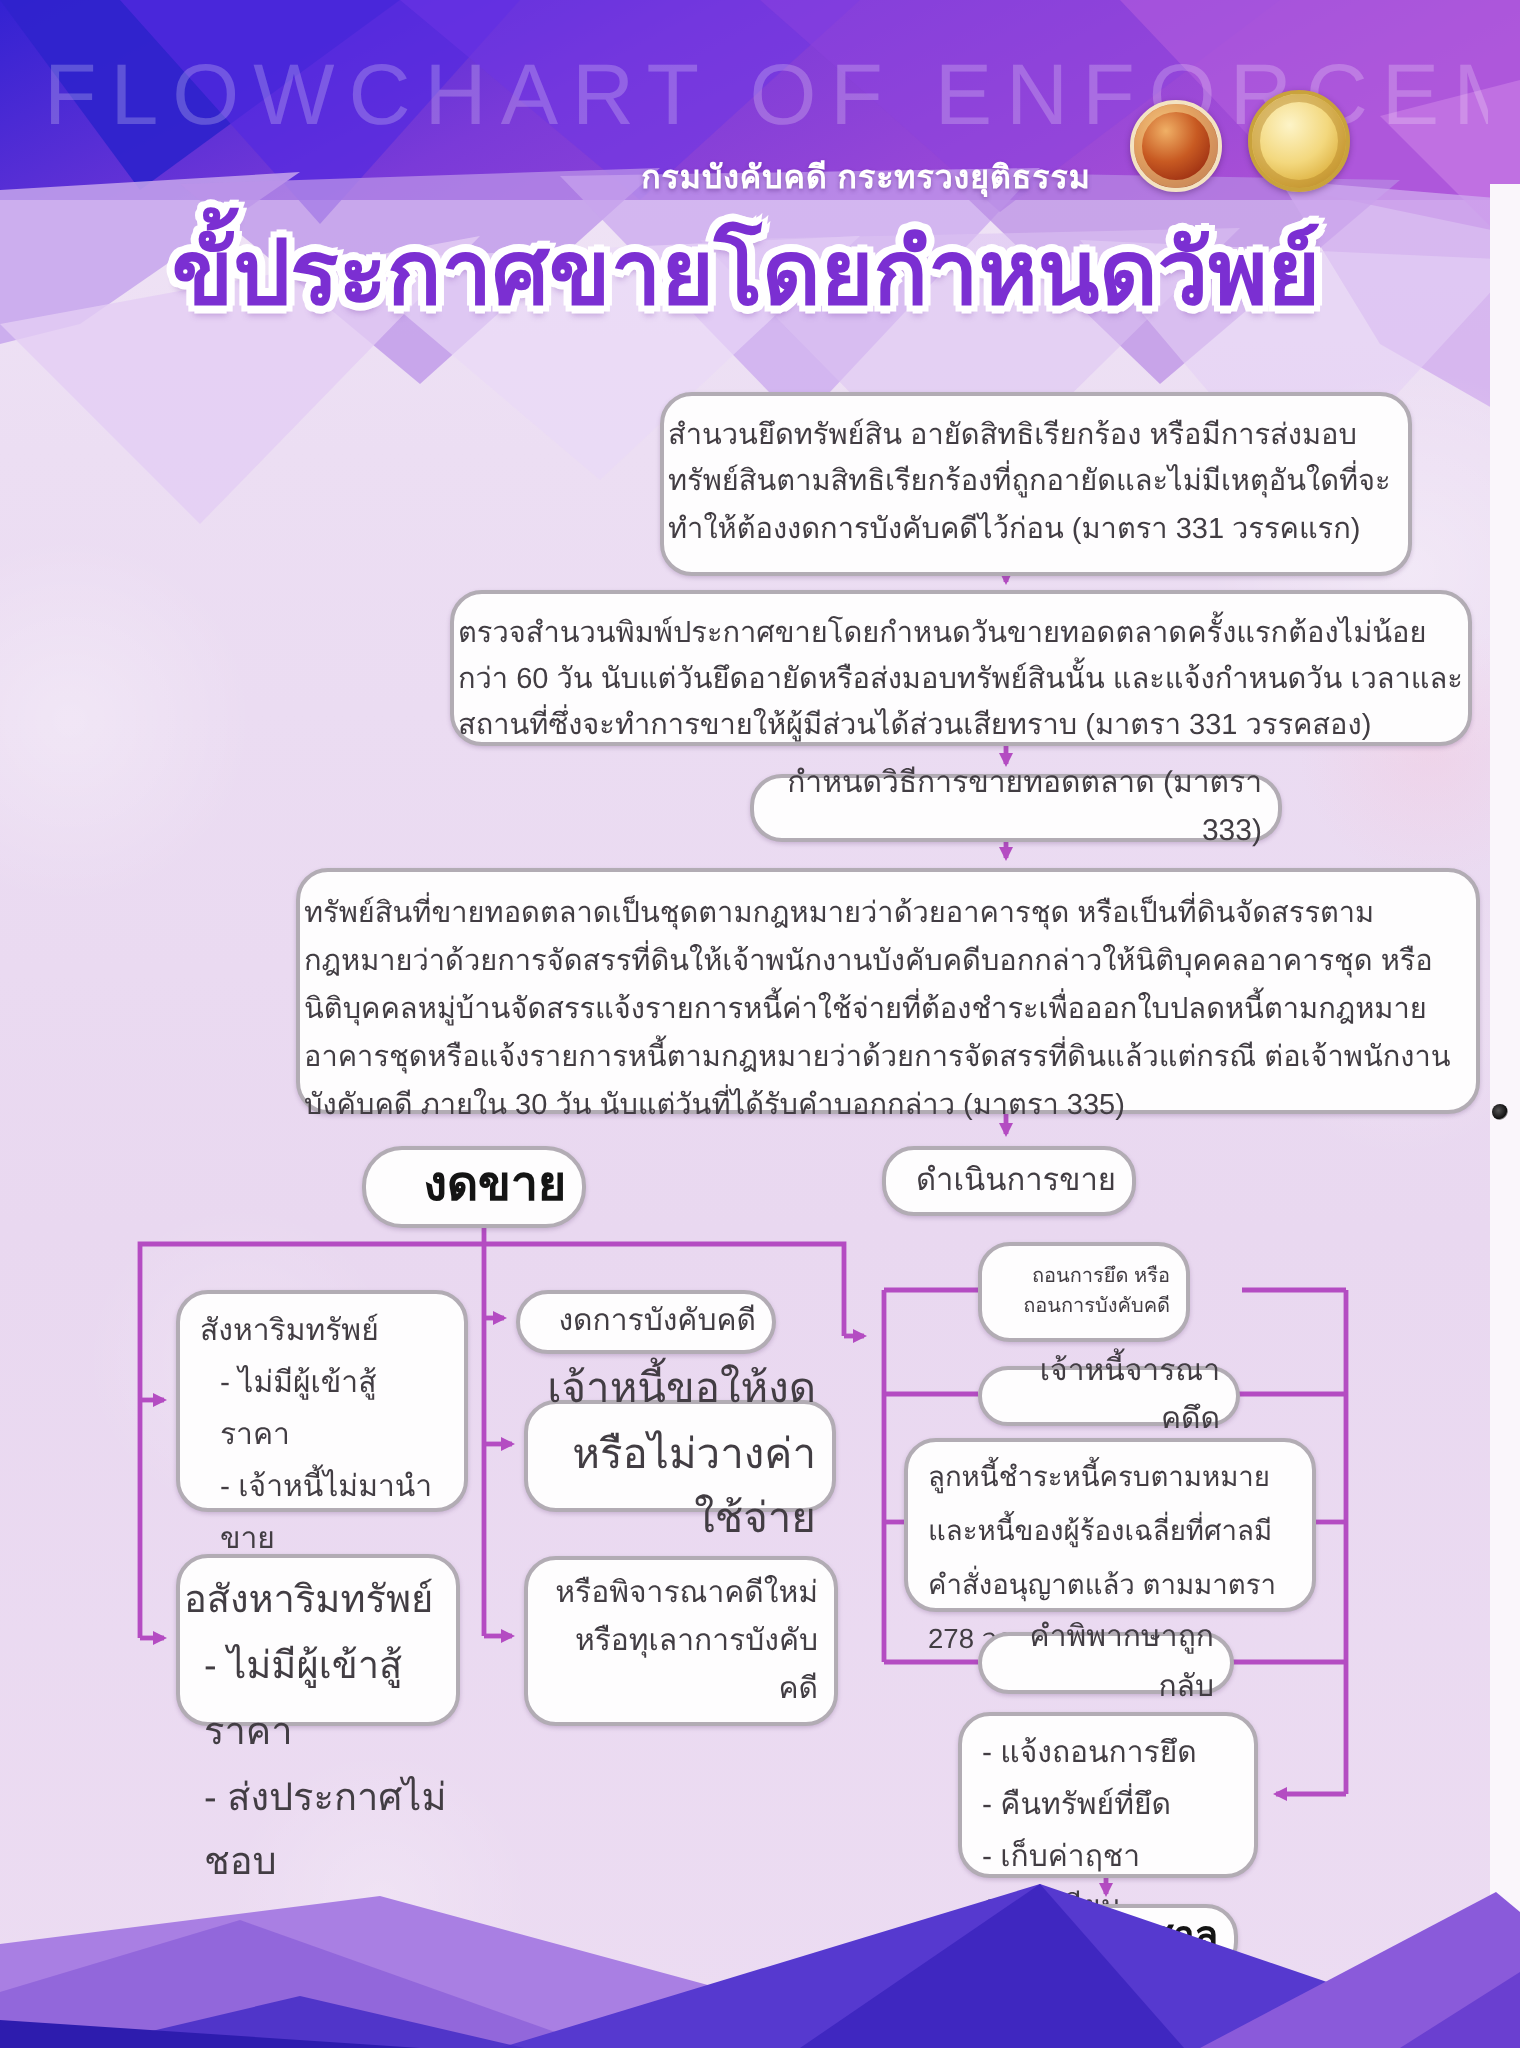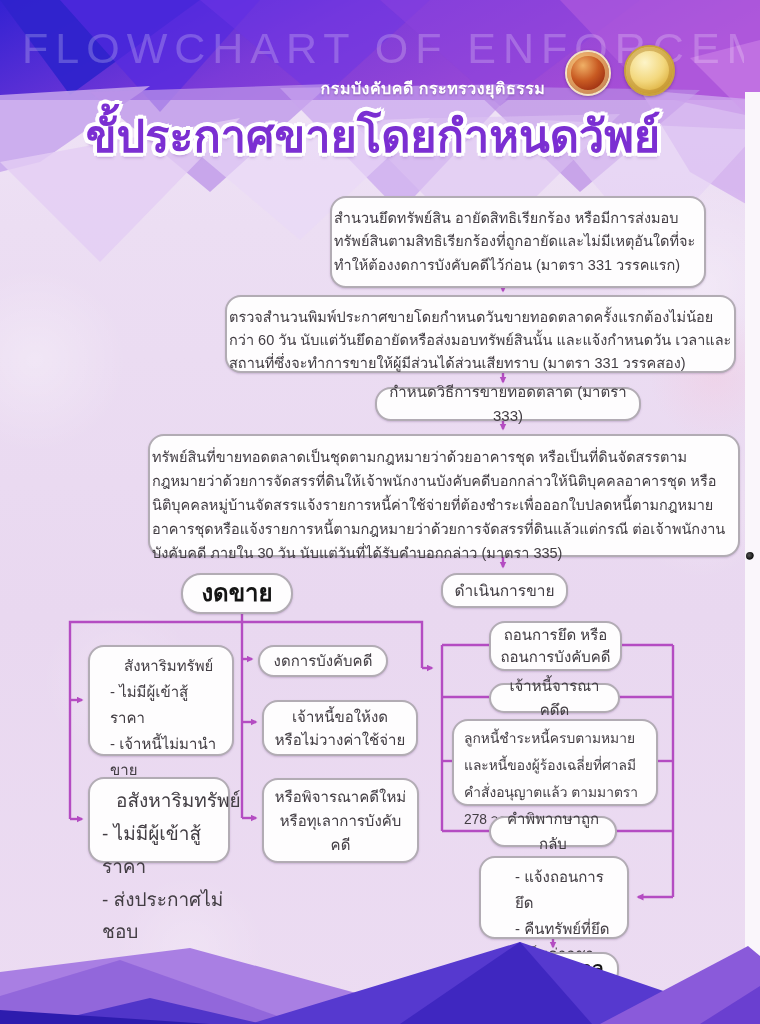--- a/index.html
+++ b/index.html
@@ -46,24 +46,24 @@
       -4px 0 0 #fff, 4px 0 0 #fff, 0 -4px 0 #fff, 0 4px 0 #fff,
       0 5px 3px rgba(120,60,170,.35);
   }
   
   .box{
     position:absolute;box-sizing:border-box;
     background:#fefdfe;border:2px solid #b2acb4;border-radius:16px;
     color:#423d43;font-size:14.5px;line-height:1.62;padding:9px 2px;
     box-shadow:0 1px 2px rgba(110,80,130,.28);
   }
-  .box.center{display:flex;flex-direction:column;justify-content:center;text-align:center;padding:8px 8px;}
+  .box.center{display:flex;flex-direction:column;justify-content:center;text-align:right;padding:8px 8px;}
   .box.headline{font-weight:bold;color:#141414;}
   .items div{padding-left:10px;}
-  .items .t0{padding-left:0;margin-left:24px;}
+  .items .t0{padding-left:0;}
   svg{display:block;}
   .lines{pointer-events:none;}
 </style>
 </head>
 <body>
 
 <div id="poster">
 
   <svg class="abs" style="left:0;top:0;" width="760" height="330" viewBox="0 0 760 330">
     <defs>
@@ -165,31 +165,31 @@
   </div>
 
   <div class="box items" style="left:88px;top:777px;width:142px;height:86px;font-size:19px;line-height:1.73;padding:6px 2px;">
     <div class="t0">อสังหาริมทรัพย์</div>
     <div>- ไม่มีผู้เข้าสู้ราคา</div>
     <div>- ส่งประกาศไม่ชอบ</div>
   </div>
 
   <div class="box center" style="left:258px;top:645px;width:130px;height:32px;font-size:15px;">งดการบังคับคดี</div>
 
-  <div class="box center" style="left:262px;top:700px;width:156px;height:56px;font-size:15px;line-height:1.55;">
+  <div class="box center" style="left:262px;top:700px;width:156px;height:56px;font-size:21px;line-height:1.55;">
     <div>เจ้าหนี้ขอให้งด</div>
     <div>หรือไม่วางค่าใช้จ่าย</div>
   </div>
 
   <div class="box center" style="left:262px;top:778px;width:157px;height:85px;font-size:15px;line-height:1.6;">
     <div>หรือพิจารณาคดีใหม่</div>
     <div>หรือทุเลาการบังคับคดี</div>
   </div>
 
-  <div class="box center" style="left:489px;top:621px;width:133px;height:50px;font-size:15px;line-height:1.5;">
+  <div class="box center" style="left:489px;top:621px;width:106px;height:50px;font-size:10px;line-height:1.5;">
     <div>ถอนการยึด หรือ</div>
     <div>ถอนการบังคับคดี</div>
   </div>
 
   <div class="box center" style="left:489px;top:683px;width:131px;height:30px;font-size:15px;">เจ้าหนี้จารณาคดึด</div>
 
   <div class="box" style="left:452px;top:719px;width:206px;height:87px;font-size:13.8px;line-height:1.95;padding:5px 10px;">ลูกหนี้ชำระหนี้ครบตามหมายและหนี้ของผู้ร้องเฉลี่ยที่ศาลมีคำสั่งอนุญาตแล้ว ตามมาตรา 278 วรรคสาม</div>
 
   <div class="box center" style="left:489px;top:816px;width:128px;height:31px;font-size:15px;">คำพิพากษาถูกกลับ</div>
 

